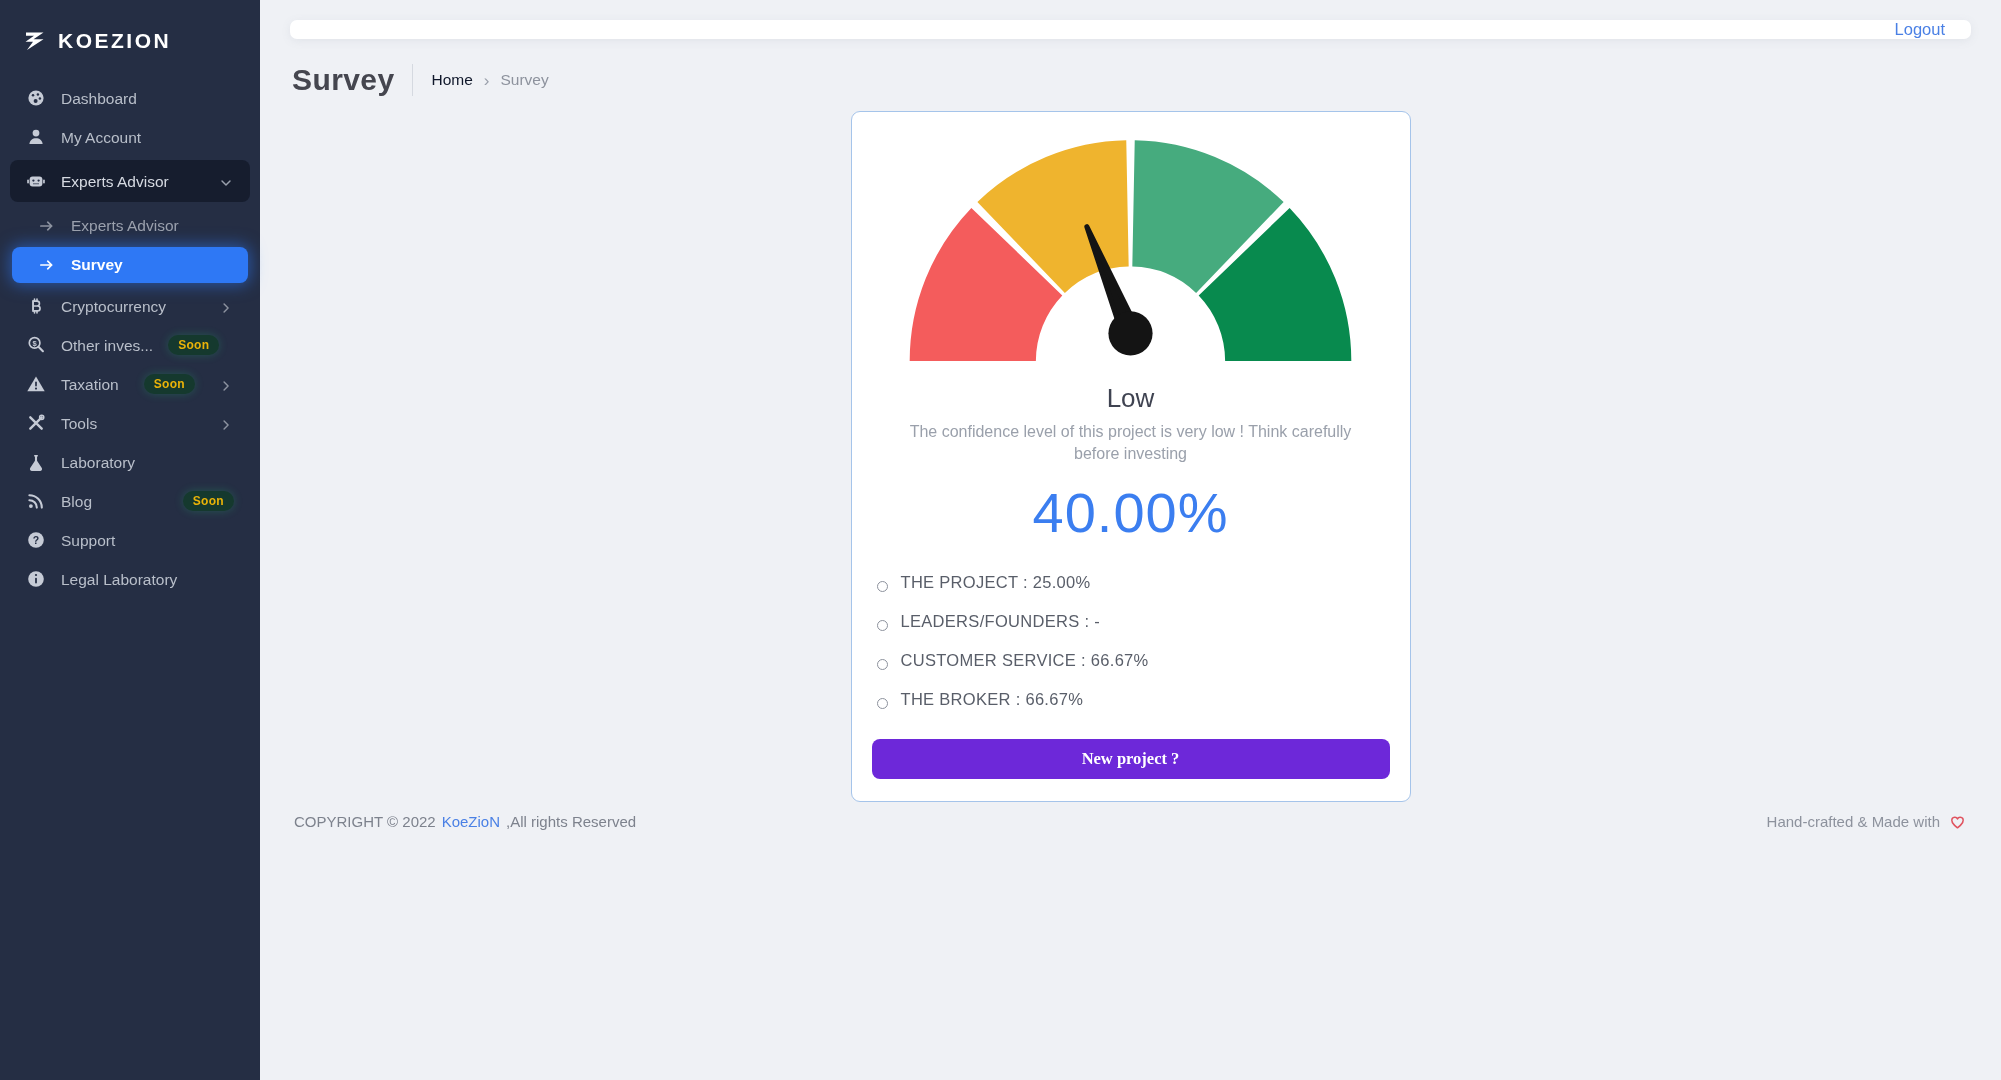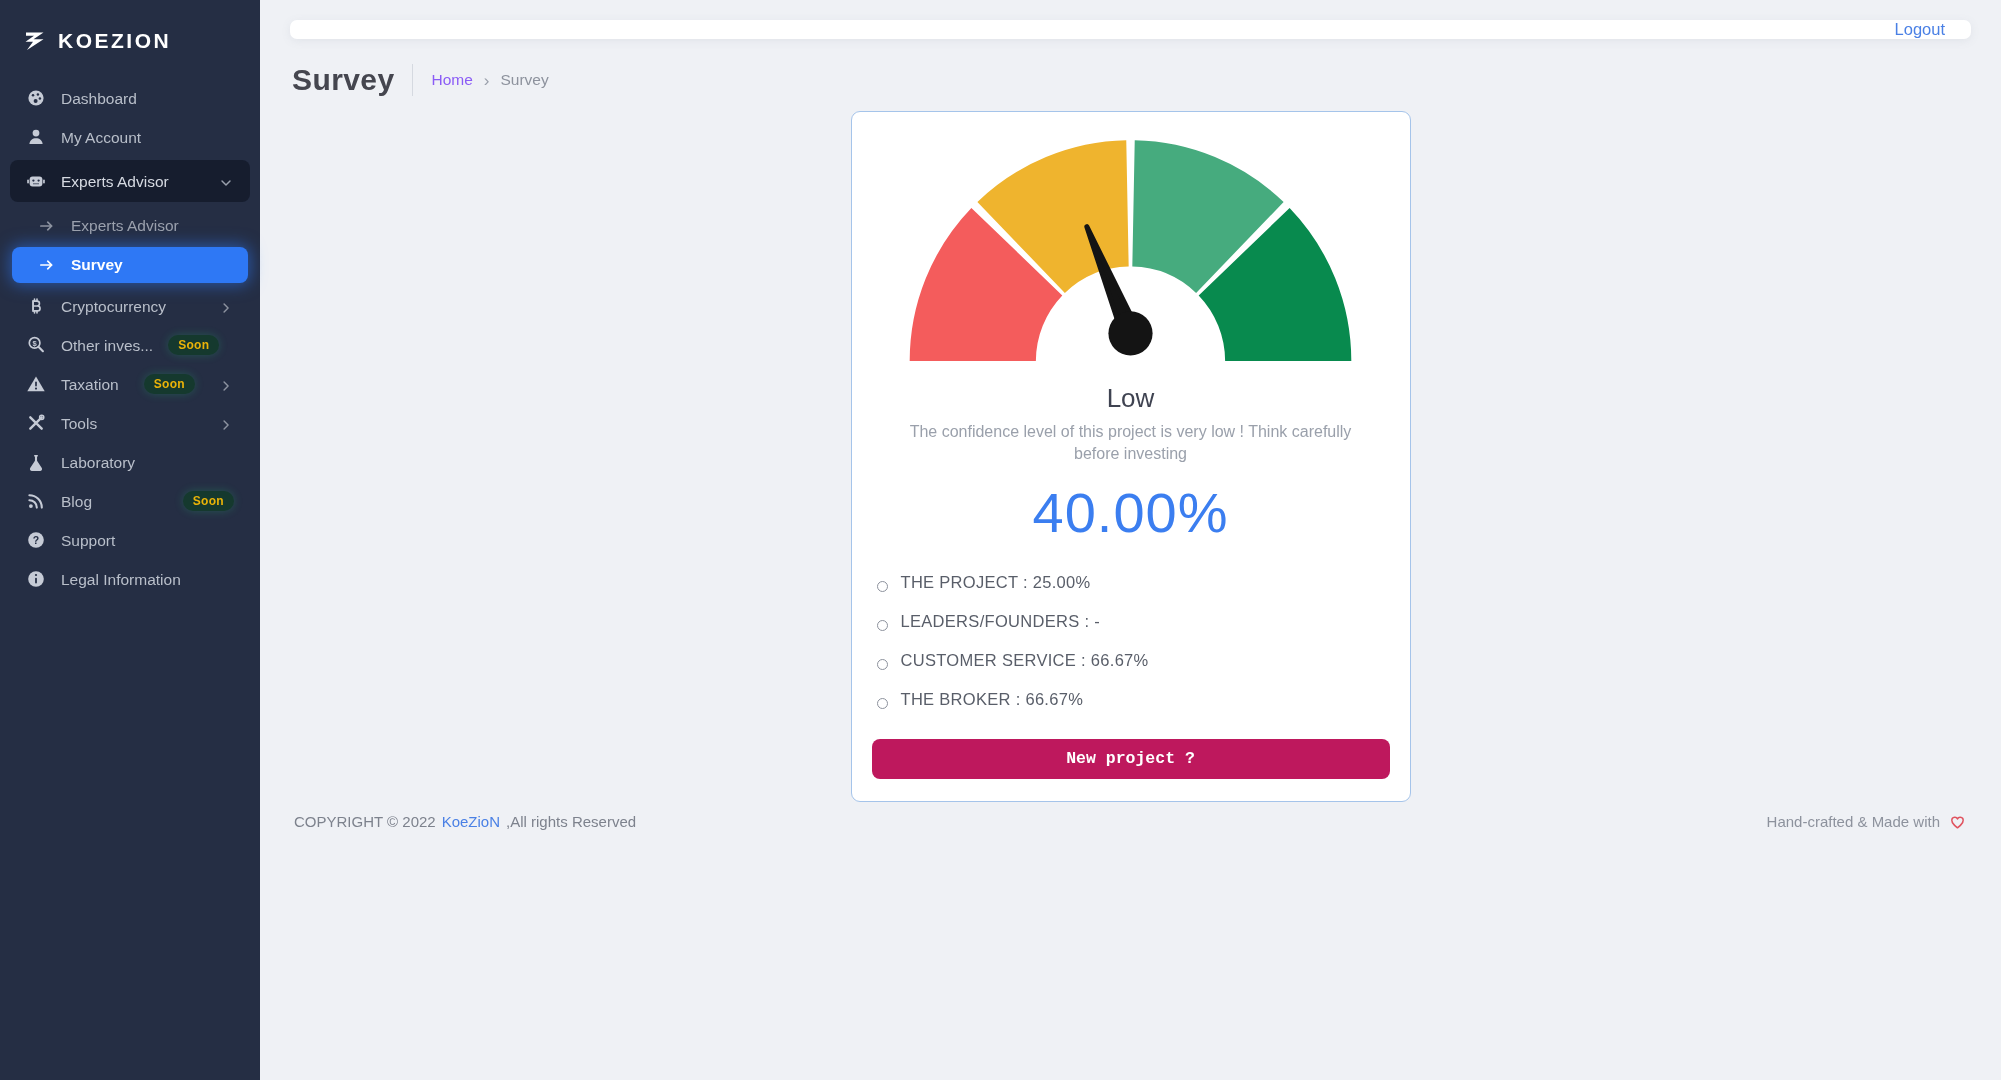--- a/index.html
+++ b/index.html
@@ -62,21 +62,21 @@
     background:#ffffff; border-radius:7px; height:60px; margin-top:20px;
     box-shadow:0 2px 10px rgba(110,120,135,.10);
     display:flex; align-items:center; justify-content:flex-end; padding:0 26px;
   }
   .logout { color:#4a80e5; font-size:16.5px; }
 
   .page-head { display:flex; align-items:center; margin-top:24px; gap:18px; padding-left:2px; }
   .page-title { font-size:30px; color:#45464f; font-weight:600; letter-spacing:.4px; }
   .v-divider { width:1px; height:32px; background:#d5d9e0; }
   .breadcrumb { display:flex; align-items:center; gap:11px; font-size:15.5px; }
-  .breadcrumb a { color:#8b5cf6; }
+  .breadcrumb a { color:#0f172a; }
   .bc-sep { color:#9aa0ab; font-size:17px; line-height:1; }
   .bc-cur { color:#8d929d; }
 
   .survey-card {
     width:560px; margin:14px auto 0;
     background:#ffffff; border:1px solid #a5c4ea; border-radius:9px;
     padding:22px 20px; display:flex; flex-direction:column; align-items:center;
   }
   .gauge svg { display:block; }
   .level { font-size:26px; color:#3f4351; margin-top:8px; font-weight:500; }
@@ -84,24 +84,24 @@
   .score { font-size:56px; font-weight:400; color:#3b7ef0; margin-top:14px; letter-spacing:1px; }
   .criteria { list-style:none; width:100%; margin-top:18px; }
   .criteria-item {
     display:flex; align-items:flex-end; gap:13px;
     padding:10px 0 10px 5px;
     font-size:16.5px; color:#595e69; letter-spacing:.3px;
   }
   .bullet { width:11px; height:11px; border:1.6px solid #8d929d; border-radius:50%; flex-shrink:0; }
   .new-project-btn {
     width:100%; margin-top:20px; height:40px;
-    background:#be185d; color:#ffffff;
+    background:#6d28d9; color:#ffffff;
     border:none; border-radius:8px;
     font-size:16.5px; font-weight:600; cursor:pointer;
-    font-family:Liberation Mono, monospace;
+    font-family:Liberation Serif, serif;
   }
 
   .footer {
     margin-top:auto; display:flex; justify-content:space-between; align-items:center;
     padding:10px 4px 16px; font-size:15px; color:#7d828d;
   }
   .copyright { display:flex; gap:6px; align-items:flex-end; }
   .copyright a { color:#4a80e5; }
   .credits { display:flex; align-items:center; gap:8px; color:#8d929d; }
   .heart { display:flex; }
@@ -266,21 +266,21 @@
         <span class="nav-label">Support</span>
       </div>
       <div class="nav-item">
         <span class="nav-icon">
           <svg viewBox="0 0 20 20" width="100%" height="100%" aria-hidden="true">
             <circle cx="10" cy="10" r="7.8" fill="currentColor"></circle>
             <rect x="9.1" y="8.7" width="1.8" height="5.8" rx=".9" fill="#252e44"></rect>
             <circle cx="10" cy="6" r="1.1" fill="#252e44"></circle>
           </svg>
         </span>
-        <span class="nav-label">Legal Information</span>
+        <span class="nav-label">Legal Laboratory</span>
       </div>
     </nav>
 </aside>
 
 <main class="content">
 
   <div class="topbar">
     <a class="logout">Logout</a>
   </div>
 

